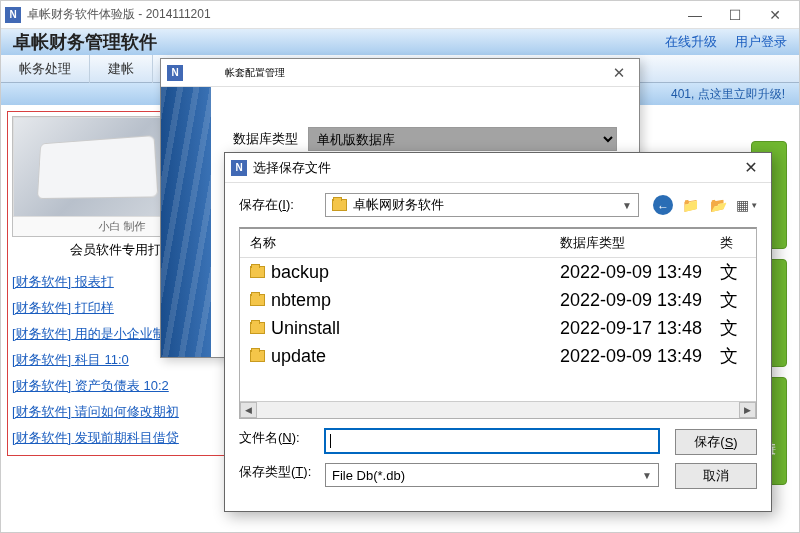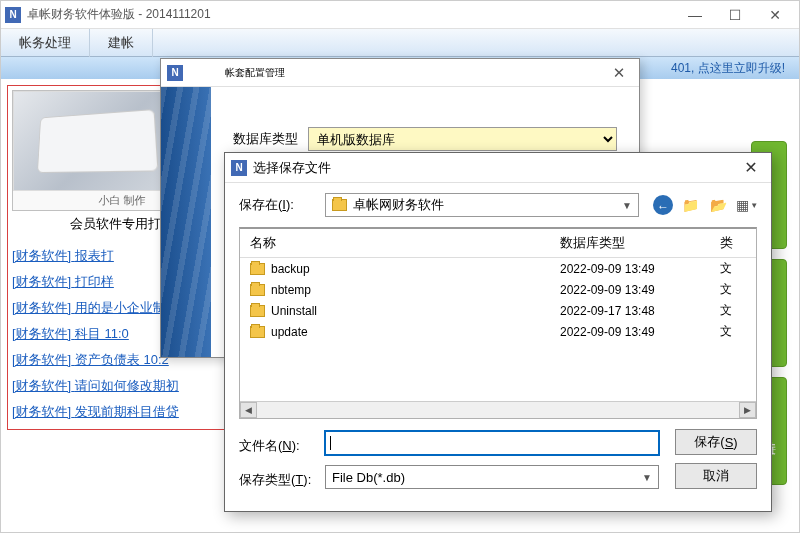--- a/index.html
+++ b/index.html
@@ -42,21 +42,21 @@
     .dialog1-titlebar .app-icon { width: 16px; height: 16px; background: #4169b5; margin-right: 6px; color: #fff; font-size: 10px; display: flex; align-items: center; justify-content: center; font-weight: bold; }
     .dialog1-titlebar .title { font-size: 10px; flex: 1; margin-left: 36px; }
     .dialog1-titlebar .close { width: 28px; text-align: center; font-size: 15px; color: #555; }
     
     .dialog1-body { display: flex; height: calc(100% - 28px); }
     .dialog1-side { width: 50px; background: linear-gradient(90deg, #1a4d8c, #3a72b5); position: relative; overflow: hidden; }
     .dialog1-side::after { content: ''; position: absolute; inset: 0; background: repeating-linear-gradient(100deg, rgba(255,255,255,0.12) 0 6px, transparent 6px 16px); }
     .dialog1-content { flex: 1; padding: 40px 22px; }
     .dialog1-row { display: flex; align-items: center; }
     .dialog1-row label { font-size: 13px; margin-right: 10px; }
-    .dialog1-row select { flex: 1; height: 24px; font-size: 13px; border: 1px solid #999; background: #fef9c3; padding: 0 4px; }
+    .dialog1-row select { flex: 1; height: 24px; font-size: 13px; border: 1px solid #999; background: #a3a3a3; padding: 0 4px; }
     
     
     .dialog2 { position: absolute; left: 224px; top: 152px; width: 548px; height: 360px; background: #fff; border: 1px solid #666; box-shadow: 4px 4px 14px rgba(0,0,0,0.3); }
     .dialog2-titlebar { height: 30px; background: #fff; display: flex; align-items: center; padding: 0 6px; border-bottom: 1px solid #e0e0e0; }
     .dialog2-titlebar .app-icon { width: 16px; height: 16px; background: #4169b5; margin-right: 6px; color: #fff; font-size: 10px; display: flex; align-items: center; justify-content: center; font-weight: bold; }
     .dialog2-titlebar .title { font-size: 13px; flex: 1; }
     .dialog2-titlebar .close { width: 28px; text-align: center; font-size: 16px; color: #333; }
     
     .dialog2-body { padding: 10px 14px; }
     .save-in-row { display: flex; align-items: center; margin-bottom: 10px; }
@@ -75,29 +75,29 @@
     .view-ico { color: #555; }
     .view-ico .chev-s { font-size: 8px; margin-left: 1px; }
     
     .file-area { border: 1px solid #b0b0b0; border-top: 2px solid #999; height: 192px; margin-bottom: 10px; display: flex; flex-direction: column; }
     .file-header { display: flex; background: #fff; border-bottom: 1px solid #ddd; font-size: 13px; }
     .file-header .col { padding: 5px 10px; border-right: 1px solid transparent; }
     .col-name { width: 310px; }
     .col-date { width: 160px; }
     .col-type { flex: 1; }
     .file-list { flex: 1; overflow: hidden; }
-    .file-row { display: flex; font-size: 12px; padding: 2px 0; align-items: center; }
+    .file-row { display: flex; font-size: 18px; padding: 2px 0; align-items: center; }
     .file-row .col-name { display: flex; align-items: center; padding-left: 10px; }
     .file-row .col-date { padding-left: 10px; }
     .file-row .col-type { padding-left: 10px; }
     .hscroll { height: 17px; background: #f0f0f0; border-top: 1px solid #ccc; display: flex; }
     .hscroll .arrow { width: 17px; background: #e4e4e4; border: 1px solid #bbb; display: flex; align-items: center; justify-content: center; font-size: 9px; color: #555; }
     .hscroll .track { flex: 1; }
     
-    .bottom-row { display: flex; align-items: flex-end; margin-bottom: 8px; }
+    .bottom-row { display: flex; align-items: flex-start; margin-bottom: 8px; }
     .bottom-row label { font-size: 13px; width: 86px; }
     .bottom-row label u { text-decoration: underline; }
     .bottom-row .input { flex: 1; height: 24px; border: 1px solid #888; background: #fff; padding: 0 4px; font-size: 13px; display: flex; align-items: center; }
     .bottom-row .input.focused { border: 1px solid #0067c0; outline: 1px solid #0067c0; }
     .bottom-row .select-wrap { flex: 1; height: 24px; border: 1px solid #888; background: #fff; padding: 0 6px; font-size: 13px; display: flex; align-items: center; }
     .bottom-row .select-wrap .chev { margin-left: auto; font-size: 10px; color: #555; }
     
     .action-btn { width: 82px; height: 26px; margin-left: 16px; background: #e8e8e8; border: 1px solid #888; font-size: 13px; display: flex; align-items: center; justify-content: center; }
     .action-btn u { text-decoration: underline; }
     
@@ -109,20 +109,25 @@
 
 <div class="main-window">
   <div class="main-titlebar">
     <span class="app-icon">N</span>
     <span class="title">卓帐财务软件体验版 - 2014111201</span>
     <div class="window-controls">
       <span>—</span>
       <span>☐</span>
       <span>✕</span>
     </div>
+  </div>
+  <div class="main-header">
+    <span class="brand">卓帐财务管理软件</span>
+    <a>在线升级</a>
+    <a>用户登录</a>
   </div>
   <div class="main-toolbar">
     <div class="tbtn">帐务处理</div>
     <div class="tbtn">建帐</div>
   </div>
   <div class="notice-bar">
     <span>401, 点这里立即升级!</span>
   </div>
   <div class="main-body">
     <div class="left-panel">

